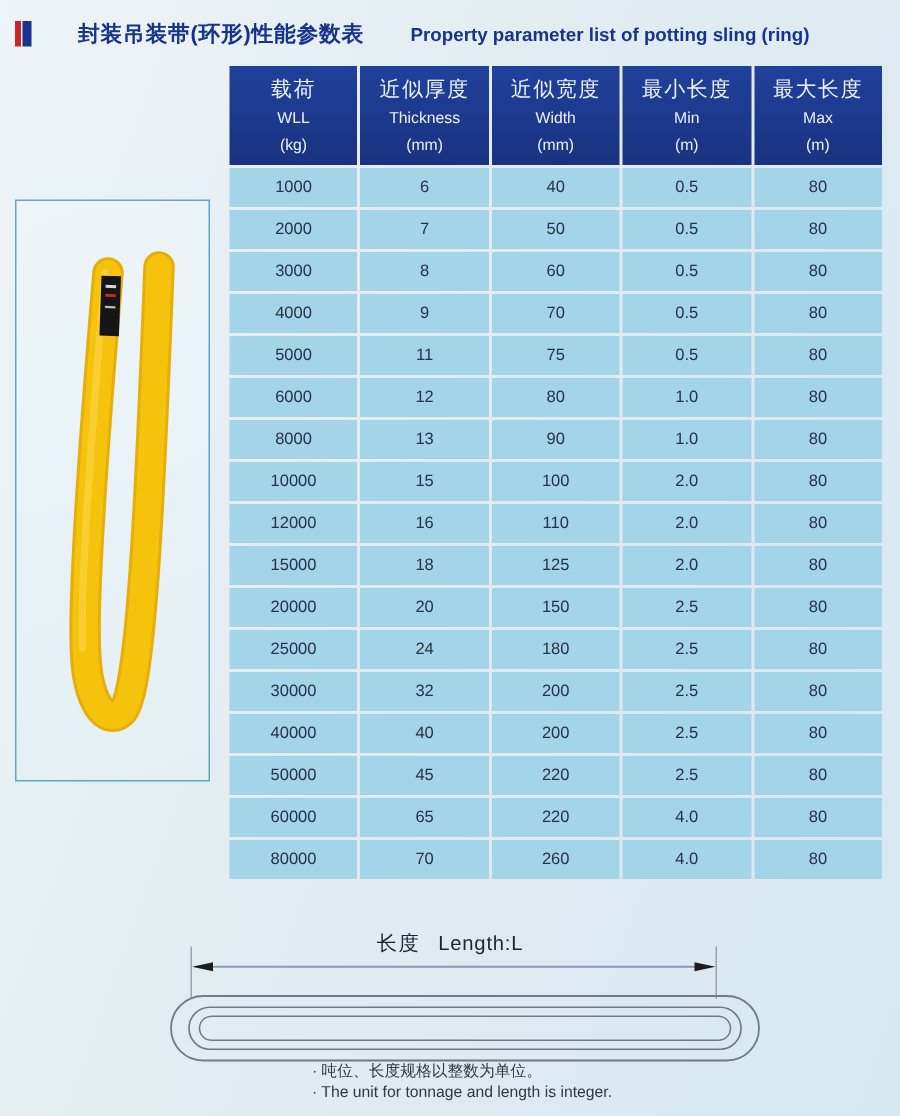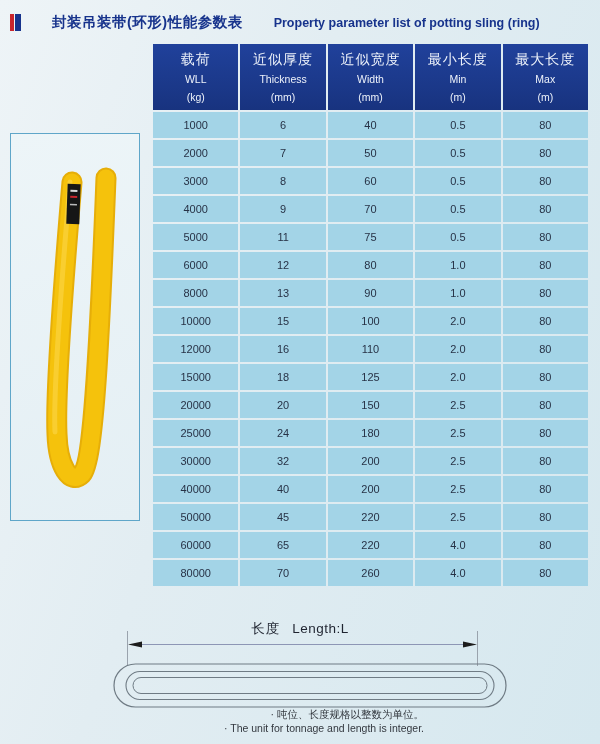--- a/index.html
+++ b/index.html
@@ -37,21 +37,21 @@
     text-align:center;vertical-align:middle;padding:0;
   }
 
   .diagram-label{
     position:absolute;left:0;top:620px;width:600px;text-align:center;
     font-size:13.5px;color:#1f2430;letter-spacing:1px;
   }
   .diagram-label .en{margin-left:12px;letter-spacing:0.5px;}
   .diagram-svg{position:absolute;left:0;top:625px;}
 
-  .notes{position:absolute;left:224px;top:707px;text-align:right;}
+  .notes{position:absolute;left:208px;top:707px;}
   .note-line{font-size:10.5px;color:#33383f;line-height:1.35;}
 </style>
 </head>
 <body>
 
 <div class="title-row">
   <span class="title-marker">
     <span class="bar-red"></span>
     <span class="bar-blue"></span>
   </span>

